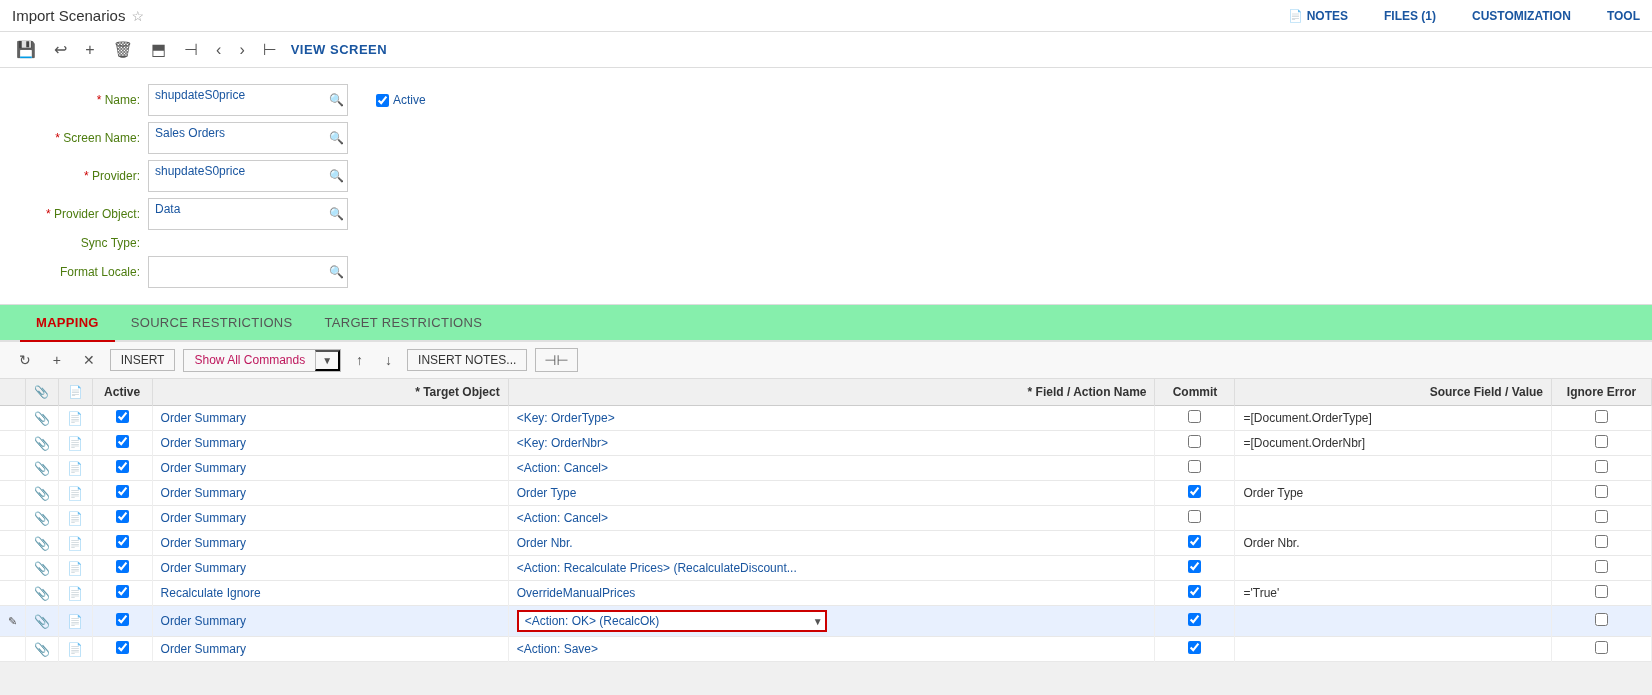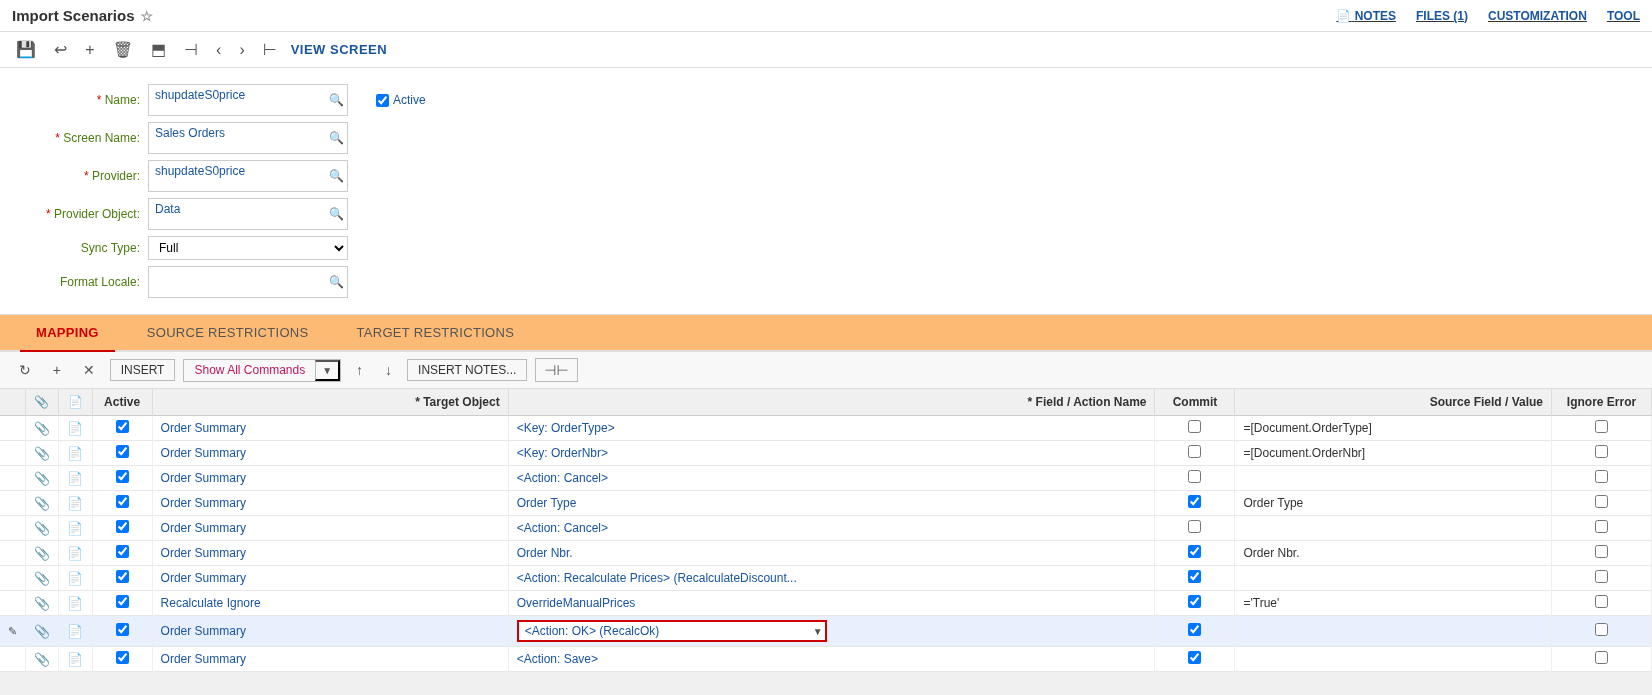--- a/index.html
+++ b/index.html
@@ -10,31 +10,30 @@
       display: flex;
       align-items: center;
       justify-content: space-between;
       background: #fff;
       border-bottom: 1px solid #ddd;
       padding: 4px 12px;
       height: 32px;
     }
     .top-bar-title {
       font-size: 15px;
-      font-weight: bold;
+      font-weight: normal;
       color: #333;
       display: flex;
       align-items: center;
       gap: 6px;
     }
     .top-bar-actions {
       display: flex;
-      gap: 20px;
-      align-items: center;
-      text-decoration: underline;
+      gap: 36px;
+      align-items: center;
     }
     .top-bar-actions span {
       color: #1a56a0;
       font-size: 12px;
       cursor: pointer;
       font-weight: 600;
     }
 
     
     .toolbar {
@@ -114,25 +113,24 @@
       gap: 4px;
       margin-left: 20px;
     }
     .checkbox-label {
       font-size: 12px;
       color: #1a56a0;
     }
 
     
     .tabs {
-      background: #fdba74;
+      background: #86efac;
       display: flex;
       border-bottom: 2px solid #e0e0e0;
       padding: 0 20px;
-      gap: 16px;
     }
     .tab {
       padding: 10px 16px;
       font-size: 13px;
       cursor: pointer;
       color: #555;
       border-bottom: 2px solid transparent;
       margin-bottom: -2px;
       font-weight: 500;
       text-transform: uppercase;
@@ -348,23 +346,20 @@
       </div>
       <div class="form-row">
         <label class="form-label required">Provider Object:</label>
         <div class="form-input-wrapper">
           <input class="form-input" type="text" value="Data" style="">
           <span class="form-input-icon">🔍</span>
         </div>
       </div>
       <div class="form-row">
         <label class="form-label">Sync Type:</label>
-        <select class="form-select">
-          <option>Full</option>
-        </select>
       </div>
       <div class="form-row">
         <label class="form-label">Format Locale:</label>
         <div class="form-input-wrapper">
           <input class="form-input" type="text" value="" style="">
           <span class="form-input-icon">🔍</span>
         </div>
       </div>
     </div>
   </div>

